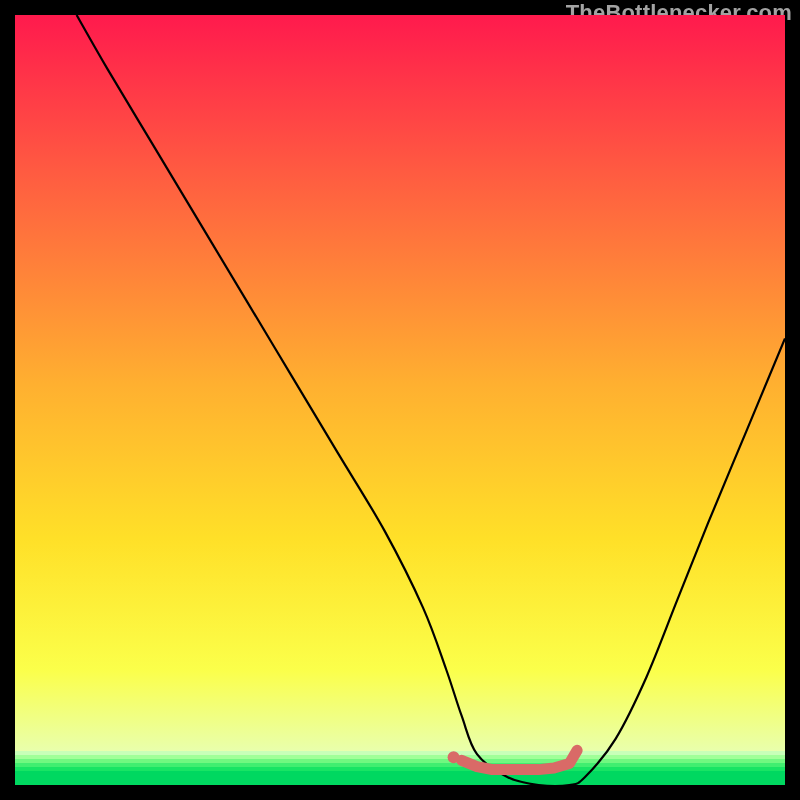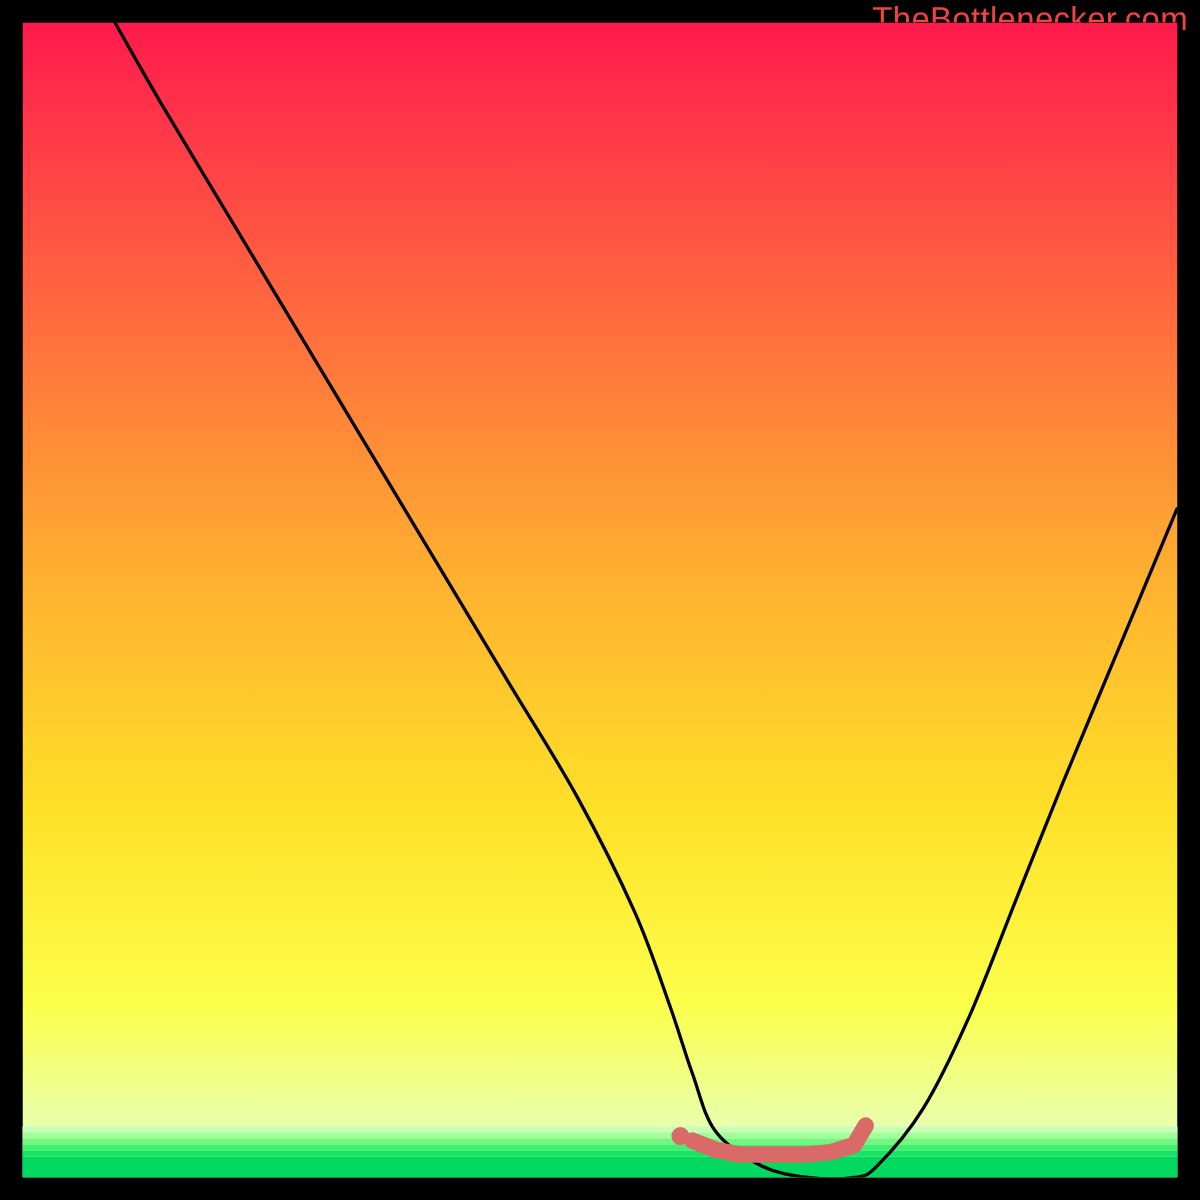--- a/index.html
+++ b/index.html
@@ -36,23 +36,23 @@
     left: 0;
     top: 0;
     width: 770px;
     height: 770px;
     pointer-events: none;
   }
   .attribution {
     position: absolute;
     top: 0;
     right: 8px;
-    color: #ef4444;
+    color: #a3a3a3;
     font-size: 22px;
-    font-weight: 400;
+    font-weight: 700;
     letter-spacing: 0.2px;
   }
 </style>
 </head>
 <body>
 
 <div class="attribution">TheBottlenecker.com</div>
 
 <div class="frame">
 

